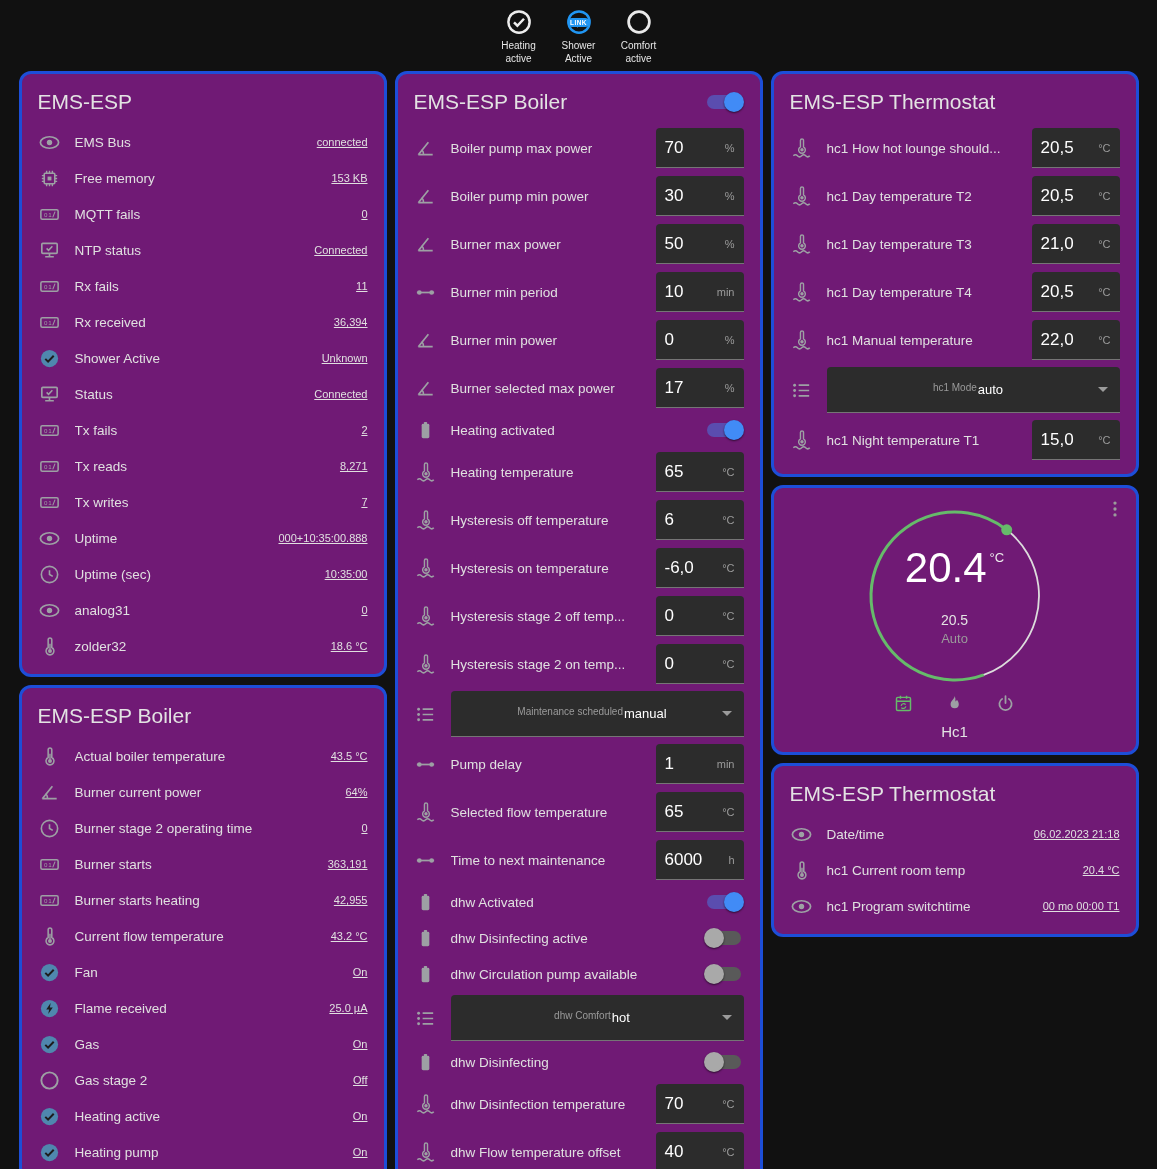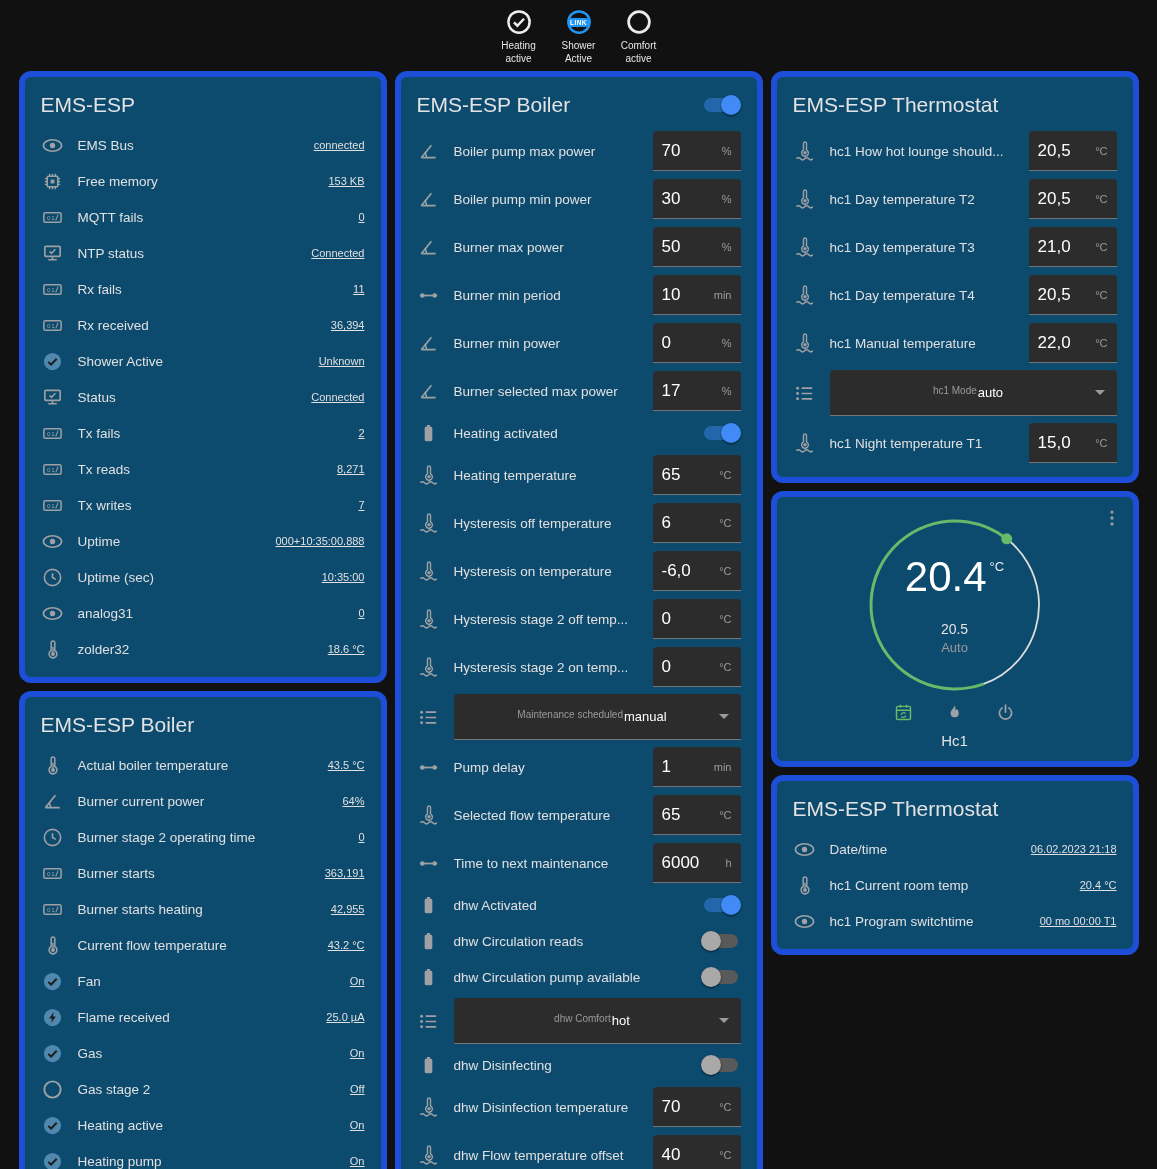--- a/index.html
+++ b/index.html
@@ -18,21 +18,21 @@
   .glance-label { font-size:10px; line-height:1.25; color:#e6e6e6; }
   .link-pill {
     position:absolute; top:11px; left:50%; transform:translateX(-50%);
     background:#2196f3; color:#fff; font-size:6.5px; font-weight:bold;
     padding:1px 3px; border-radius:6px; letter-spacing:.4px;
   }
   
   .columns { display:grid; grid-template-columns:repeat(3,368px); gap:8px; justify-content:center; align-items:start; }
   .col { display:flex; flex-direction:column; gap:8px; min-width:0; }
   .card {
-    background:#0c4a6e; border:6px solid #1d4ed8; border-radius:12px;
+    background:#701a75; border:3px solid #1d4ed8; border-radius:12px;
     overflow:hidden; padding-bottom:10px;
   }
   .card-title { font-size:21px; font-weight:400; color:#e3e3e3; padding:16px 16px 10px; }
   .card-header { display:flex; align-items:center; justify-content:space-between; padding:16px 16px 10px; }
   .card-header .card-title { padding:0; }
   
   .row { display:flex; align-items:center; padding:0 16px; gap:14px; cursor:pointer; }
   .sensor-row { height:36px; }
   .number-row { height:48px; }
   .toggle-row { height:36px; }
@@ -660,21 +660,21 @@
               <div class="knob"></div>
             </div>
           </div>
           <div class="row toggle-row">
             <span class="ricon">
               <svg viewBox="0 0 24 24">
                 <rect x="8" y="5" width="8" height="15" rx="1.5" fill="currentColor"></rect>
                 <rect x="10.4" y="3" width="3.2" height="2.8" rx="0.6" fill="currentColor"></rect>
               </svg>
             </span>
-            <span class="rlabel">dhw Circulation reads</span>
+            <span class="rlabel">dhw Disinfecting active</span>
             <div class="switch off">
               <div class="track"></div>
               <div class="knob"></div>
             </div>
           </div>
           <div class="row toggle-row">
             <span class="ricon">
               <svg viewBox="0 0 24 24">
                 <rect x="8" y="5" width="8" height="15" rx="1.5" fill="currentColor"></rect>
                 <rect x="10.4" y="3" width="3.2" height="2.8" rx="0.6" fill="currentColor"></rect>

